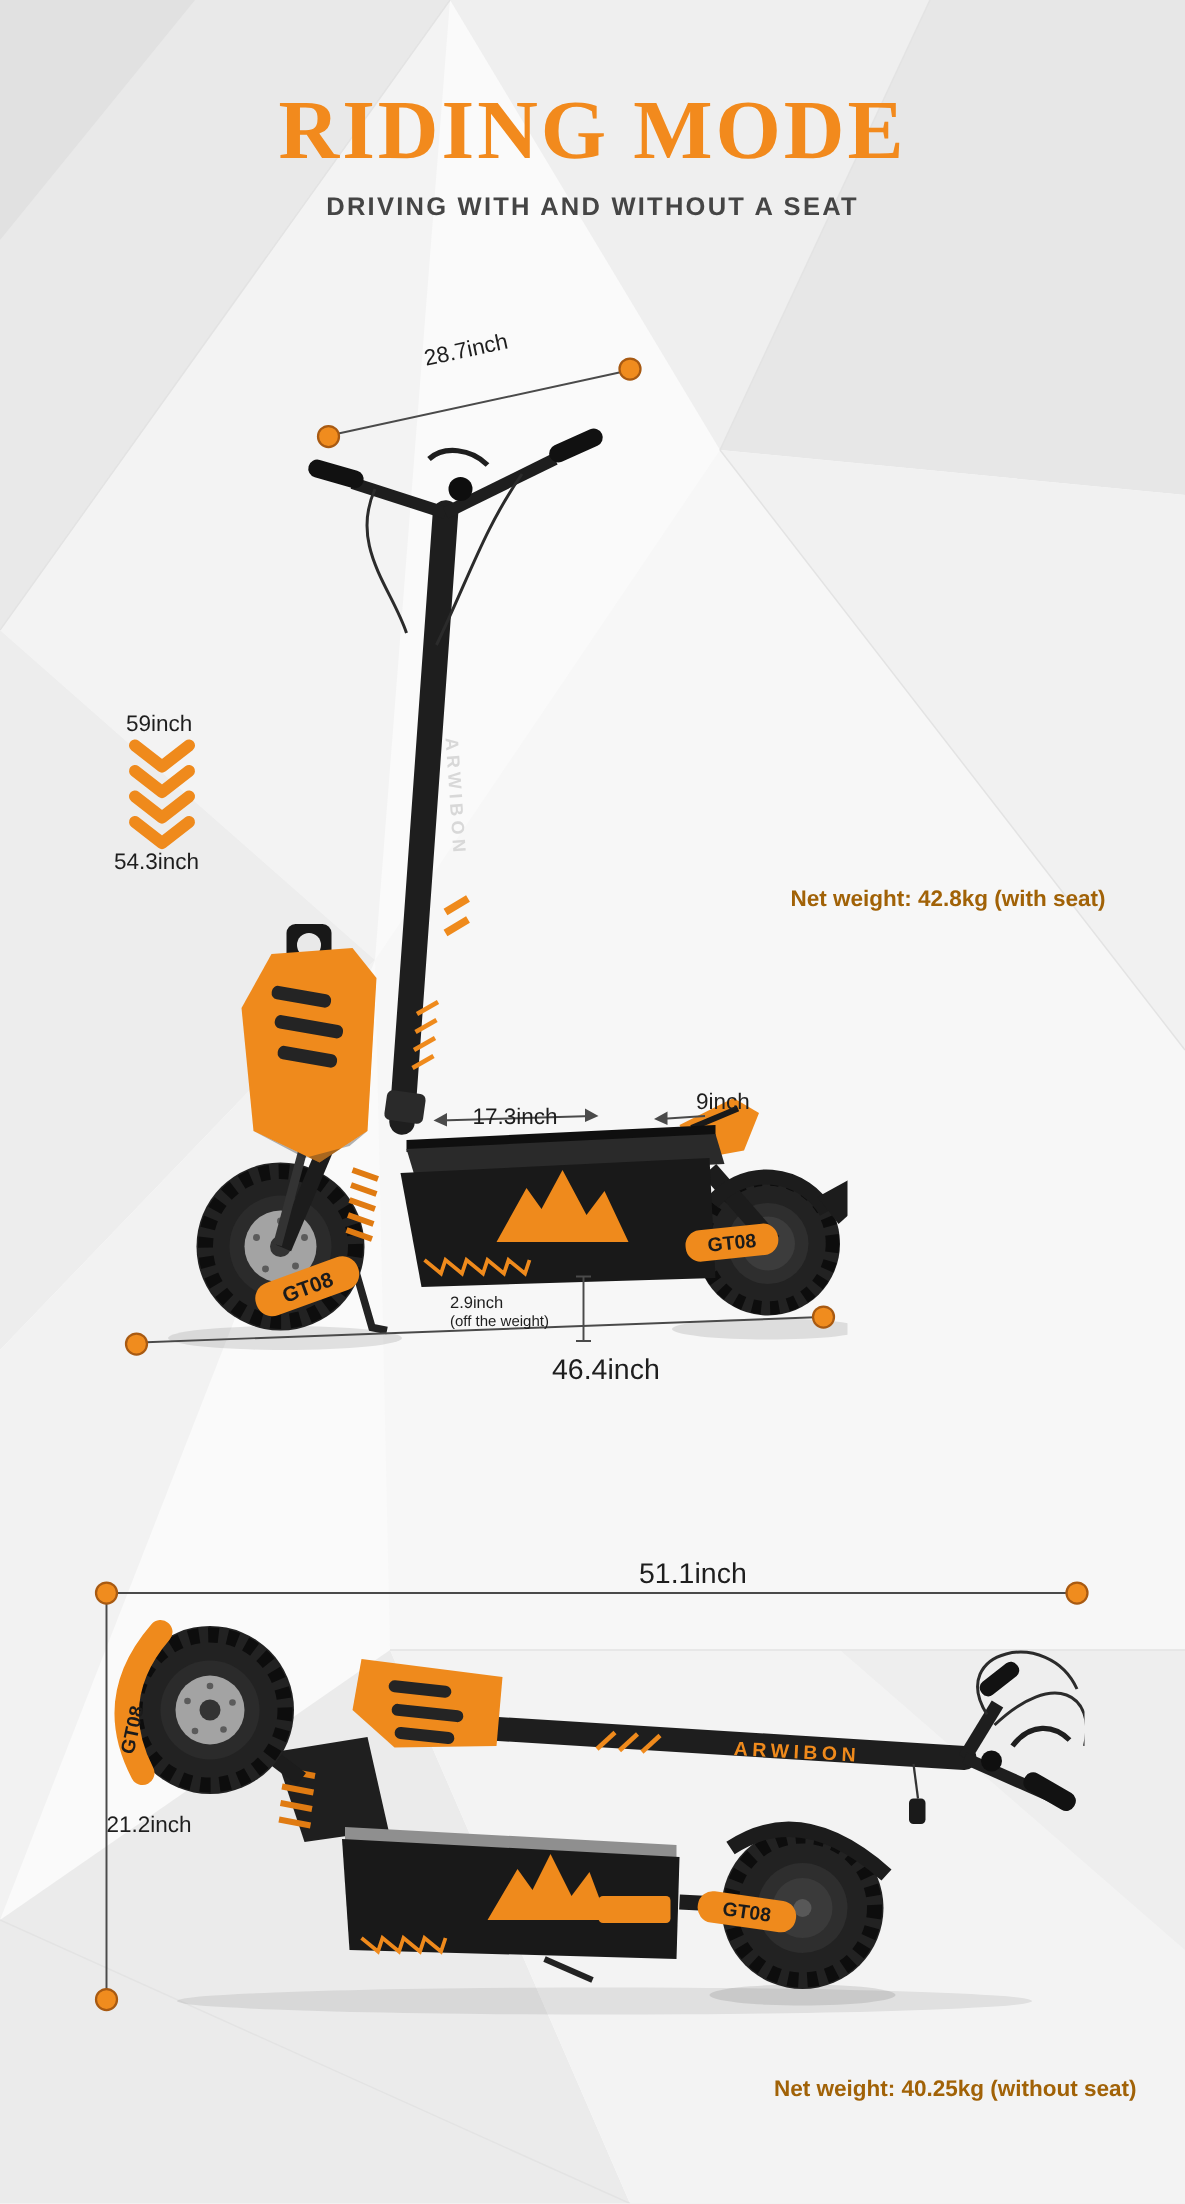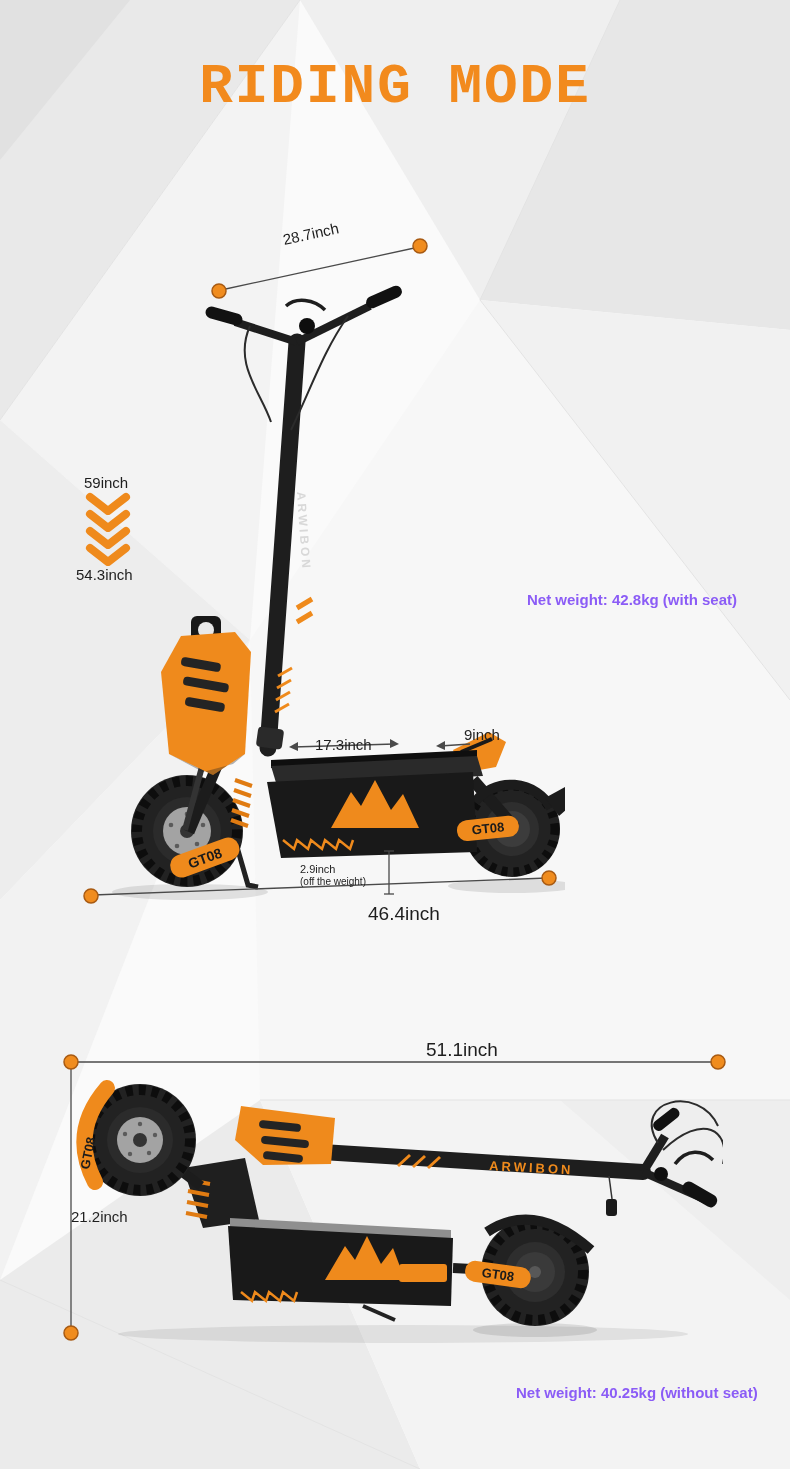--- a/index.html
+++ b/index.html
@@ -1,29 +1,29 @@
 <!DOCTYPE html>
 <html><head>
 <meta charset="utf-8">
 <style>
   * { margin:0; padding:0; box-sizing:border-box; }
   html,body { background:#e9e9e9; font-family:"Liberation Sans", sans-serif; }
   .page { position:relative; width:790px; height:1469px; margin:0 auto; background:#fafafa; overflow:hidden; }
   .abs { position:absolute; }
   .title { position:absolute; left:0; top:55px; width:100%; text-align:center;
            font-size:56px; font-weight:900; letter-spacing:2px; color:#f28a1d;
-           font-family:Liberation Mono, monospace; }
+           font-family:Liberation Serif, serif; }
   .subtitle { position:absolute; left:0; top:128px; width:100%; text-align:center;
               font-size:17px; font-weight:700; letter-spacing:1.5px; color:#454545; }
   .dim-label { position:absolute; font-size:15px; color:#1e1e1e; white-space:nowrap; }
   .dim-label.big { font-size:19px; }
   .dim-label.tiny { font-size:11px; line-height:1.2; }
   .dim-label.tiny .sub { font-size:10px; display:block; }
   .rot { transform:rotate(-12deg); transform-origin:left center; }
-  .weight { position:absolute; font-size:15px; font-weight:700; color:#8b5cf6; white-space:nowrap; }
+  .weight { position:absolute; font-size:15px; font-weight:700; color:#a16207; white-space:nowrap; }
 </style>
 </head>
 <body>
 
 <div class="page">
 
   <svg class="abs" style="left:0;top:0" width="790" height="1469" viewBox="0 0 790 1469">
     <rect width="790" height="1469" fill="#fafafa"></rect>
     <polygon points="0,0 300,0 0,420" fill="#e9e9e9"></polygon>
     <polygon points="0,0 130,0 0,160" fill="#e1e1e1"></polygon>
@@ -40,20 +40,21 @@
     <g stroke="#e3e3e3" stroke-width="1">
       <line x1="300" y1="0" x2="0" y2="420"></line>
       <line x1="620" y1="0" x2="480" y2="300"></line>
       <line x1="480" y1="300" x2="790" y2="700"></line>
       <line x1="0" y1="1280" x2="420" y2="1469"></line>
       <line x1="260" y1="1100" x2="790" y2="1100"></line>
     </g>
   </svg>
 
   <h1 class="title">RIDING MODE</h1>
+  <div class="subtitle">DRIVING WITH AND WITHOUT A SEAT</div>
 
   <svg class="abs" style="left:85px;top:280px" width="480" height="620" viewBox="0 0 480 620">
 
     <ellipse cx="105" cy="612" rx="78" ry="8" fill="rgba(0,0,0,0.10)"></ellipse>
     <ellipse cx="427" cy="606" rx="64" ry="7" fill="rgba(0,0,0,0.10)"></ellipse>
 
     <g>
       <line x1="183" y1="468" x2="212" y2="62" stroke="#1e1e1e" stroke-width="17" stroke-linecap="round"></line>
       <g stroke="#ef8a1c" stroke-width="3">
         <line x1="190" y1="432" x2="204" y2="424"></line>

